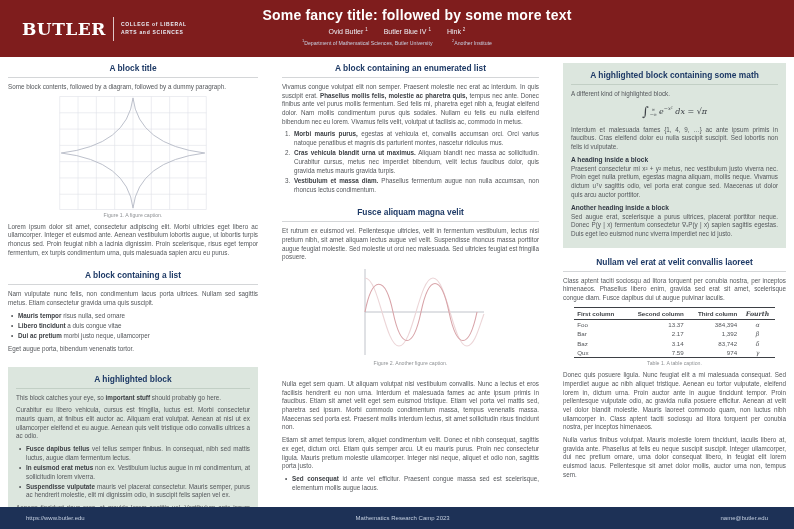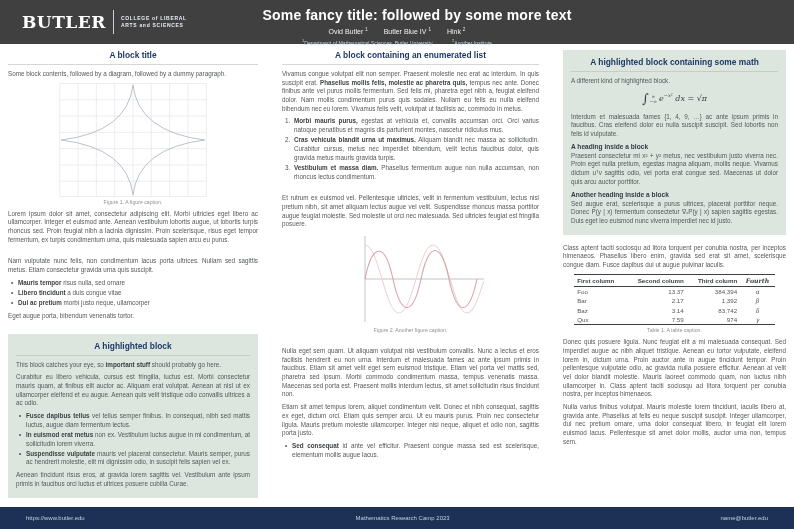--- a/index.html
+++ b/index.html
@@ -1,20 +1,20 @@
 <!DOCTYPE html>
 <html><head>
 <meta charset="utf-8">
 <style>
   html,body{margin:0;padding:0;background:#ffffff;}
   body{width:794px;height:529px;overflow:hidden;font-family:"Liberation Sans",sans-serif;position:relative;}
   .poster{width:794px;height:529px;display:flex;flex-direction:column;background:#ffffff;}
 
   
-  .hdr{height:44px;background:#404040;color:#fff;position:relative;flex:0 0 auto;}
+  .hdr{height:57px;background:#7f1d1d;color:#fff;position:relative;flex:0 0 auto;}
   .logo{position:absolute;left:22px;top:50%;transform:translateY(-50%);display:flex;align-items:center;gap:7px;}
   .wordmark{font-family:"DejaVu Serif",serif;font-weight:bold;font-size:17px;letter-spacing:.5px;color:#fff;}
   .logo-div{width:1px;height:24px;background:rgba(255,255,255,.75);}
   .college{font-size:5px;letter-spacing:.7px;line-height:1.5;color:#e9edf5;font-weight:bold;}
   .hdr-center{text-align:center;padding-top:7px;}
   .title{font-size:14px;font-weight:bold;letter-spacing:.2px;margin-left:40px;}
   .authors{font-size:7px;margin-top:4px;color:#eef1f7;}
   .authors .auth{margin:0 7px;}
   .authors sup{font-size:4.5px;}
   .affils{font-size:5.2px;margin-top:3px;color:#c7d0e2;}
@@ -99,20 +99,21 @@
         <p>Some block contents, followed by a diagram, followed by a dummy paragraph.</p>
         <svg class="fig" width="150" height="114" viewBox="0 0 145 112">
           <path stroke="#dfe1e8" stroke-width="0.6" fill="none" d="M0.5,0.5V111.5 M18.5,0.5V111.5 M36.5,0.5V111.5 M54.5,0.5V111.5 M72.5,0.5V111.5 M90.5,0.5V111.5 M108.5,0.5V111.5 M126.5,0.5V111.5 M144.5,0.5V111.5 M0.5,0.5H144.5 M0.5,16.5H144.5 M0.5,32.5H144.5 M0.5,48.5H144.5 M0.5,64.5H144.5 M0.5,80.5H144.5 M0.5,96.5H144.5 M0.5,111.5H144.5"></path>
           <path d="M72.5,2 Q78,48 143,56 Q78,64 72.5,110 Q67,64 2,56 Q67,48 72.5,2 Z" fill="none" stroke="#b6bac6" stroke-width="0.9"></path>
         </svg>
         <div class="figcap">Figure 1. A figure caption.</div>
         <p>Lorem ipsum dolor sit amet, consectetur adipiscing elit. Morbi ultricies eget libero ac ullamcorper. Integer et euismod ante. Aenean vestibulum lobortis augue, ut lobortis turpis rhoncus sed. Proin feugiat nibh a lacinia dignissim. Proin scelerisque, risus eget tempor fermentum, ex turpis condimentum urna, quis malesuada sapien arcu eu purus.</p>
       </div>
 
       <div class="block">
+        <div class="block-title">A block containing a list</div>
         <p>Nam vulputate nunc felis, non condimentum lacus porta ultrices. Nullam sed sagittis metus. Etiam consectetur gravida urna quis suscipit.</p>
         <ul>
           <li><b>Mauris tempor</b><span> risus nulla, sed ornare</span></li>
           <li><b>Libero tincidunt</b><span> a duis congue vitae</span></li>
           <li><b>Dui ac pretium</b><span> morbi justo neque, ullamcorper</span></li>
         </ul>
         <p>Eget augue porta, bibendum venenatis tortor.</p>
       </div>
 
       <div class="block highlight">
@@ -133,20 +134,21 @@
         <div class="block-title">A block containing an enumerated list</div>
         <p><span>Vivamus congue volutpat elit non semper. Praesent molestie nec erat ac interdum. In quis suscipit erat. </span><b>Phasellus mollis felis, molestie ac pharetra quis,</b><span> tempus nec ante. Donec finibus ante vel purus mollis fermentum. Sed felis mi, pharetra eget nibh a, feugiat eleifend dolor. Nam mollis condimentum purus quis sodales. Nullam eu felis eu nulla eleifend bibendum nec eu lorem. Vivamus felis velit, volutpat ut facilisis ac, commodo in metus.</span></p>
         <ol>
           <li><span class="num">1.</span><b>Morbi mauris purus,</b><span> egestas at vehicula et, convallis accumsan orci. Orci varius natoque penatibus et magnis dis parturient montes, nascetur ridiculus mus.</span></li>
           <li><span class="num">2.</span><b>Cras vehicula blandit urna ut maximus.</b><span> Aliquam blandit nec massa ac sollicitudin. Curabitur cursus, metus nec imperdiet bibendum, velit lectus faucibus dolor, quis gravida metus mauris gravida turpis.</span></li>
           <li><span class="num">3.</span><b>Vestibulum et massa diam.</b><span> Phasellus fermentum augue non nulla accumsan, non rhoncus lectus condimentum.</span></li>
         </ol>
       </div>
 
       <div class="block">
+        <div class="block-title">Fusce aliquam magna velit</div>
         <p>Et rutrum ex euismod vel. Pellentesque ultricies, velit in fermentum vestibulum, lectus nisi pretium nibh, sit amet aliquam lectus augue vel velit. Suspendisse rhoncus massa porttitor augue feugiat molestie. Sed molestie ut orci nec malesuada. Sed ultricies feugiat est fringilla posuere.</p>
         <svg class="fig" width="152" height="92" viewBox="0 0 152 92">
           <path d="M30,3 V89 M30,46 H149" stroke="#b0b4bd" stroke-width="0.8" fill="none"></path>
           <path d="M30,12 C44,12 50,80 64,80 C78,80 84,12 98,12 C112,12 118,80 132,80 C140,80 145,58 149,48" stroke="#ecd5d7" stroke-width="1.1" fill="none"></path>
           <path d="M30,46 C37,10 50,8 58,46 C66,84 78,84 86,46 C94,8 106,8 114,46 C122,84 134,84 142,46" stroke="#d8a3a8" stroke-width="1.1" fill="none"></path>
         </svg>
         <div class="figcap">Figure 2. Another figure caption.</div>
       </div>
 
       <div class="block">
@@ -172,20 +174,21 @@
             </span><span>e</span><sup class="msup">−x²</sup><span> dx = √π</span>
         </div>
         <p>Interdum et malesuada fames {1, 4, 9, …} ac ante ipsum primis in faucibus. Cras eleifend dolor eu nulla suscipit suscipit. Sed lobortis non felis id vulputate.</p>
         <div class="inhead">A heading inside a block</div>
         <p>Praesent consectetur mi x² + y² metus, nec vestibulum justo viverra nec. Proin eget nulla pretium, egestas magna aliquam, mollis neque. Vivamus dictum uᵀv sagittis odio, vel porta erat congue sed. Maecenas ut dolor quis arcu auctor porttitor.</p>
         <div class="inhead">Another heading inside a block</div>
         <p>Sed augue erat, scelerisque a purus ultrices, placerat porttitor neque. Donec P(y | x) fermentum consectetur ∇ₓP(y | x) sapien sagittis egestas. Duis eget leo euismod nunc viverra imperdiet nec id justo.</p>
       </div>
 
       <div class="block">
+        <div class="block-title">Nullam vel erat at velit convallis laoreet</div>
         <p>Class aptent taciti sociosqu ad litora torquent per conubia nostra, per inceptos himenaeos. Phasellus libero enim, gravida sed erat sit amet, scelerisque congue diam. Fusce dapibus dui ut augue pulvinar iaculis.</p>
         <table>
           <thead>
             <tr>
               <th>First column</th>
               <th class="tnum">Second column</th>
               <th class="tnum">Third column</th>
               <th class="tsym">Fourth</th>
             </tr>
           </thead>

